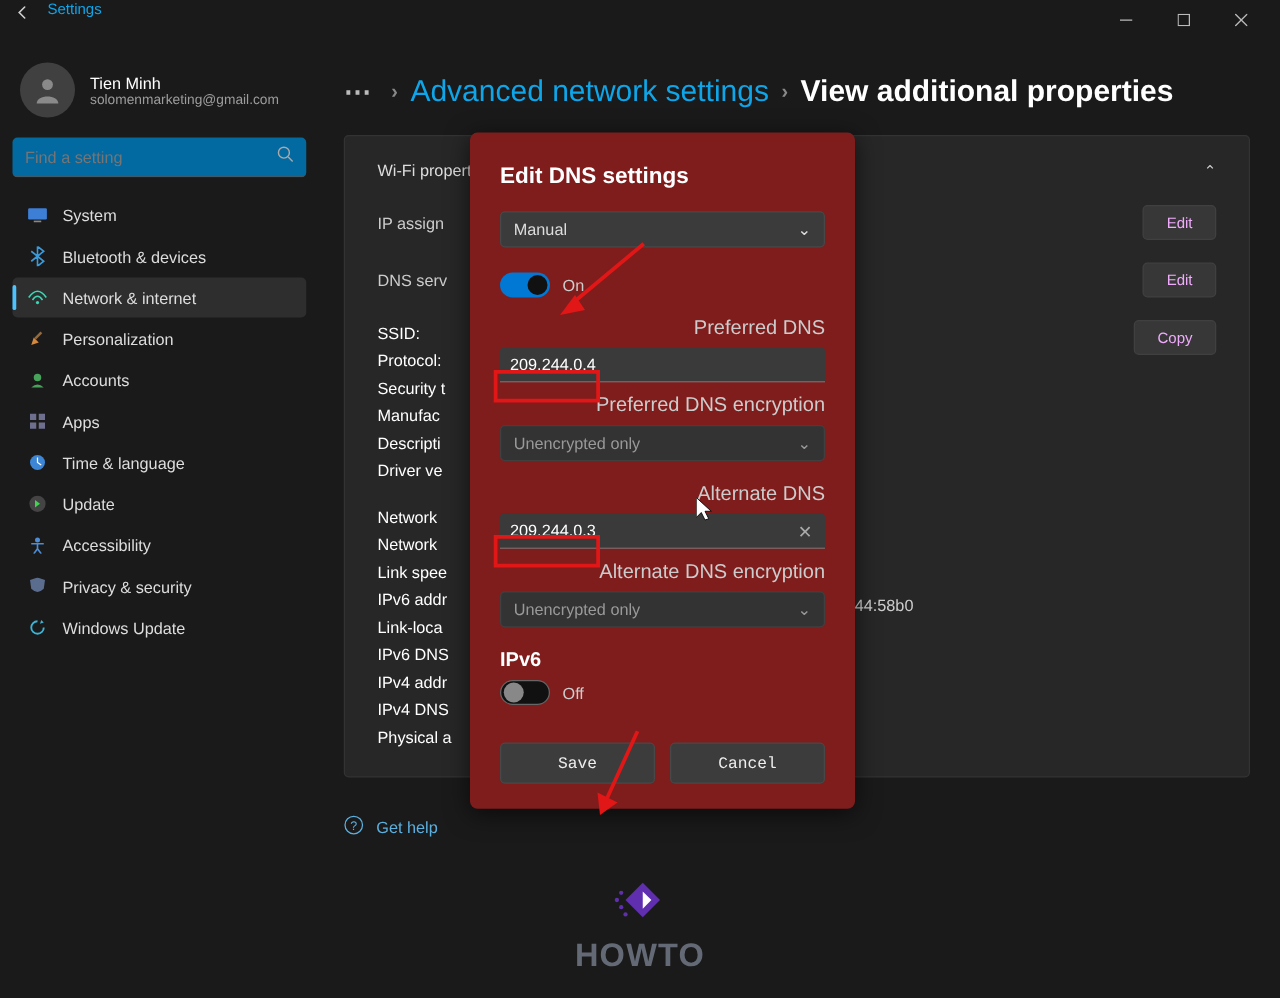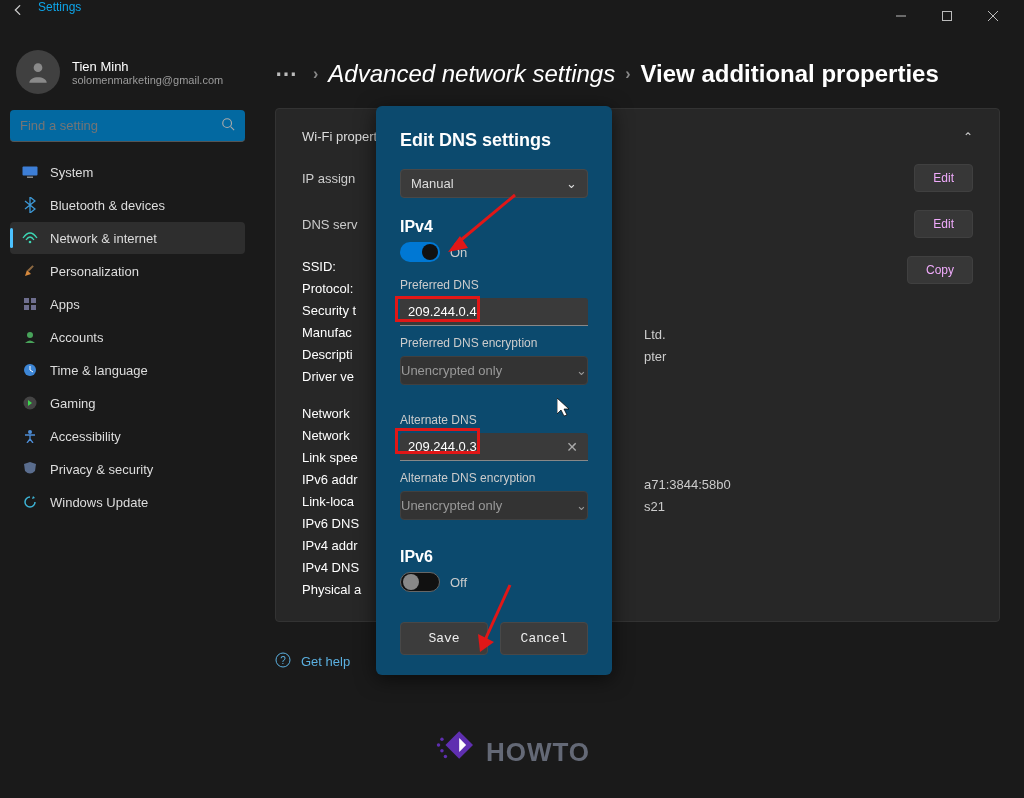--- a/index.html
+++ b/index.html
@@ -19,58 +19,58 @@
   .searchbox input { flex:1; background:transparent; border:none; outline:none; color:#ddd; font-size:13px; }
   .nav { display:flex; flex-direction:column; gap:1px; }
   .nav-item { display:flex; align-items:flex-end; gap:12px; padding:8px 12px; border-radius:4px; font-size:13px; color:#ddd; cursor:pointer; position:relative; }
   .nav-item.active { background:#2e2e2e; }
   .nav-item.active::before { content:""; position:absolute; left:0; top:20%; height:60%; width:3px; background:#4cc2ff; border-radius:2px; }
   .nav-icon { width:16px; height:16px; display:flex; align-items:center; justify-content:center; }
   .main { flex:1; padding: 28px 24px 0 20px; }
   .breadcrumbs { display:flex; align-items:center; gap:8px; font-size:24px; font-weight:600; margin-bottom:20px; color:#fff; }
   .bc-more { font-size:22px; color:#bbb; margin-right:4px; letter-spacing:2px; }
   .bc-sep { color:#888; font-size:16px; margin:0 2px; }
-  .bc-link { color:#ffffff; font-weight:500;font-style:italic;}
+  .bc-link { color:#0ea5e9; font-weight:500;}
   .panel { background:#272727; border:1px solid #333; border-radius:4px; padding: 20px 26px; position:relative; min-height:500px; }
   .panel-head { display:flex; align-items:center; justify-content:space-between; margin-bottom:20px; }
   .panel-title { font-size:13px; color:#ddd; }
   .chevron-up { color:#ccc; font-size:12px;}
   .prop-block { margin-bottom:18px; }
   .prop-row { display:flex; align-items:center; margin-bottom:6px; }
   .prop-label { font-size:13px; color:#ccc; width: 140px; }
   .btn-right { margin-left:auto; }
   .w11-btn { background:#373737; border:1px solid #404040; color:#f0abfc; font-size:12px; padding:6px 18px; border-radius:4px; cursor:pointer; }
   .kv-list { font-size:13px; color:#ffffff; line-height:1.7; }
   .get-help { display:flex; align-items:center; gap:10px; color:#5bb0e0; font-size:13px; margin-top:30px; }
   .get-help-icon { color:#5bb0e0; }
   
-  .dialog-backdrop { position:absolute; left:376px; top:106px; width:236px; background:#0c4a6e; border-radius:6px; padding: 24px 24px 20px 24px; box-shadow: 0 4px 20px rgba(0,0,0,.6); z-index:10; }
+  .dialog-backdrop { position:absolute; left:376px; top:106px; width:308px; background:#7f1d1d; border-radius:6px; padding: 24px 24px 20px 24px; box-shadow: 0 4px 20px rgba(0,0,0,.6); z-index:10; }
   .dlg-title { font-size:18px; font-weight:600; color:#fff; margin-bottom:18px; }
   .dlg-select { display:flex; align-items:center; justify-content:space-between; background:#3b3b3b; border:1px solid #484848; border-radius:4px; padding:6px 10px; font-size:13px; color:#ddd; cursor:pointer; margin-bottom:20px; }
   .dlg-section-title { font-size:16px; font-weight:700; color:#fff; display:flex; align-items:center; gap:8px; margin-bottom:6px; }
   .toggle-row { display:flex; align-items:center; gap:10px; margin-bottom:16px; }
   .toggle { width:40px; height:20px; border-radius:10px; position:relative; cursor:pointer; }
   .toggle.on { background:#0078d4; }
   .toggle.on .knob { right:2px; }
   .toggle.off { background:#111; border:1px solid #666; }
   .toggle .knob { position:absolute; top:2px; width:16px; height:16px; border-radius:50%; background:#111; }
   .toggle.on .knob { background:#111; }
   .toggle.off .knob { left:2px; background:#888; top:1px; width:16px; height:16px; }
   .toggle-label { font-size:13px; color:#ccc; }
-  .field-label { font-size:12px; color:#ccc; margin-bottom:6px; }
+  .field-label { font-size:16px; color:#ccc; margin-bottom:6px;text-align:right; }
   .field-input-wrap { position:relative; margin-bottom:10px; }
   .field-input { width:100%; background:#3a3a3a; border:none; border-bottom:1px solid #888; color:#fff; font-size:13px; padding:6px 8px; outline:none; border-radius:3px 3px 0 0; }
   .clear-x { position:absolute; right:10px; top:6px; color:#aaa; font-size:14px; cursor:pointer; }
-  .field-select { display:flex; align-items:flex-end; justify-content:space-between; background:#333; border:1px solid #404040; border-radius:4px; padding:6px 0; font-size:13px; color:#999; margin-bottom:28px; cursor:pointer;}
+  .field-select { display:flex; align-items:flex-end; justify-content:space-between; background:#333; border:1px solid #404040; border-radius:4px; padding:6px 10px; font-size:13px; color:#999; margin-bottom:18px; cursor:pointer;}
   .dlg-buttons { display:flex; gap:12px; margin-top:30px; }
   .dlg-btn { flex:1; background:#3c3c3c; border:1px solid #484848; color:#eee; padding:8px 0; font-size:13px; border-radius:4px; cursor:pointer;font-family:Liberation Mono, monospace; }
   .redbox { position:absolute; border:3px solid #e11717; pointer-events:none; z-index:20; }
   .arrow { position:absolute; z-index:19; }
   .cursor { position:absolute; z-index:30; color:#fff; }
-  .watermark { position:absolute; bottom:30px; left:50%; transform:translateX(-50%); display:flex; align-items:flex-end; gap:6px; z-index:1;}
+  .watermark { position:absolute; bottom:18px; left:50%; transform:translateX(-50%); display:flex; align-items:center; gap:6px; z-index:1;flex-direction:column;}
   .watermark-icon { width:46px; height:46px; }
   .watermark-text { font-size:26px; font-weight:800; color:#646976; letter-spacing:1px;}
 </style>
 </head>
 <body>
 
 <div class="titlebar">
   <div class="tb-back">
     <svg width="14" height="14" viewBox="0 0 16 16">
         <path d="M10 3 L5 8 L10 13" stroke="#ccc" stroke-width="1.5" fill="none" stroke-linecap="round"></path>
@@ -152,54 +152,54 @@
             <svg width="14" height="14" viewBox="0 0 14 14">
               <path d="M2 12 L4 6 L8 10 L2 12" fill="#d6893d"></path>
               <rect x="7" y="1" width="2" height="7" transform="rotate(45 8 4)" fill="#8f6a42"></rect>
             </svg>
           </span>
           <span>Personalization</span>
         </div>
       <div class="nav-item">
           <span class="nav-icon">
             <svg width="14" height="14" viewBox="0 0 14 14">
+              <circle cx="7" cy="5" r="3" fill="#48a35a"></circle>
+              <path d="M2 13 Q7 8 12 13" fill="#48a35a"></path>
+            </svg>
+          </span>
+          <span>Accounts</span>
+        </div>
+      <div class="nav-item">
+          <span class="nav-icon">
+            <svg width="14" height="14" viewBox="0 0 14 14">
               <rect x="1" y="1" width="5" height="5" fill="#6e6e8e"></rect>
               <rect x="8" y="1" width="5" height="5" fill="#6e6e8e"></rect>
               <rect x="1" y="8" width="5" height="5" fill="#6e6e8e"></rect>
               <rect x="8" y="8" width="5" height="5" fill="#6e6e8e"></rect>
             </svg>
           </span>
           <span>Apps</span>
         </div>
       <div class="nav-item">
           <span class="nav-icon">
             <svg width="14" height="14" viewBox="0 0 14 14">
-              <circle cx="7" cy="5" r="3" fill="#48a35a"></circle>
-              <path d="M2 13 Q7 8 12 13" fill="#48a35a"></path>
-            </svg>
-          </span>
-          <span>Accounts</span>
-        </div>
-      <div class="nav-item">
-          <span class="nav-icon">
-            <svg width="14" height="14" viewBox="0 0 14 14">
               <circle cx="7" cy="7" r="6" fill="#3d86d6"></circle>
               <path d="M7 3 L7 7 L10 9" stroke="#fff" stroke-width="1" fill="none"></path>
             </svg>
           </span>
           <span>Time &amp; language</span>
         </div>
       <div class="nav-item">
           <span class="nav-icon">
             <svg width="14" height="14" viewBox="0 0 14 14">
               <circle cx="7" cy="7" r="6.5" fill="#444"></circle>
               <path d="M5 4 L9 7 L5 10 Z" fill="#3dd64e"></path>
             </svg>
           </span>
-          <span>Gaming</span>
+          <span>Update</span>
         </div>
       <div class="nav-item">
           <span class="nav-icon">
             <svg width="14" height="14" viewBox="0 0 14 14">
               <circle cx="7" cy="3" r="2" fill="#4d8dd6"></circle>
               <path d="M2 6 L12 6 M7 6 L7 10 M7 10 L4 14 M7 10 L10 14" stroke="#4d8dd6" stroke-width="1.3"></path>
             </svg>
           </span>
           <span>Accessibility</span>
         </div>
@@ -290,21 +290,20 @@
   </div>
 </div>
 
 <div class="dialog-backdrop">
   <div class="dlg-title">Edit DNS settings</div>
   <div class="dlg-select">
     <span>Manual</span>
     <span>⌄</span>
   </div>
 
-  <div class="dlg-section-title">IPv4</div>
   <div class="toggle-row">
     <div class="toggle on">
         <div class="knob"></div>
       </div>
     <span class="toggle-label">On</span>
   </div>
 
   <div class="field-label">Preferred DNS</div>
   <div class="field-input-wrap">
     <input class="field-input" value="209.244.0.4" style="">

